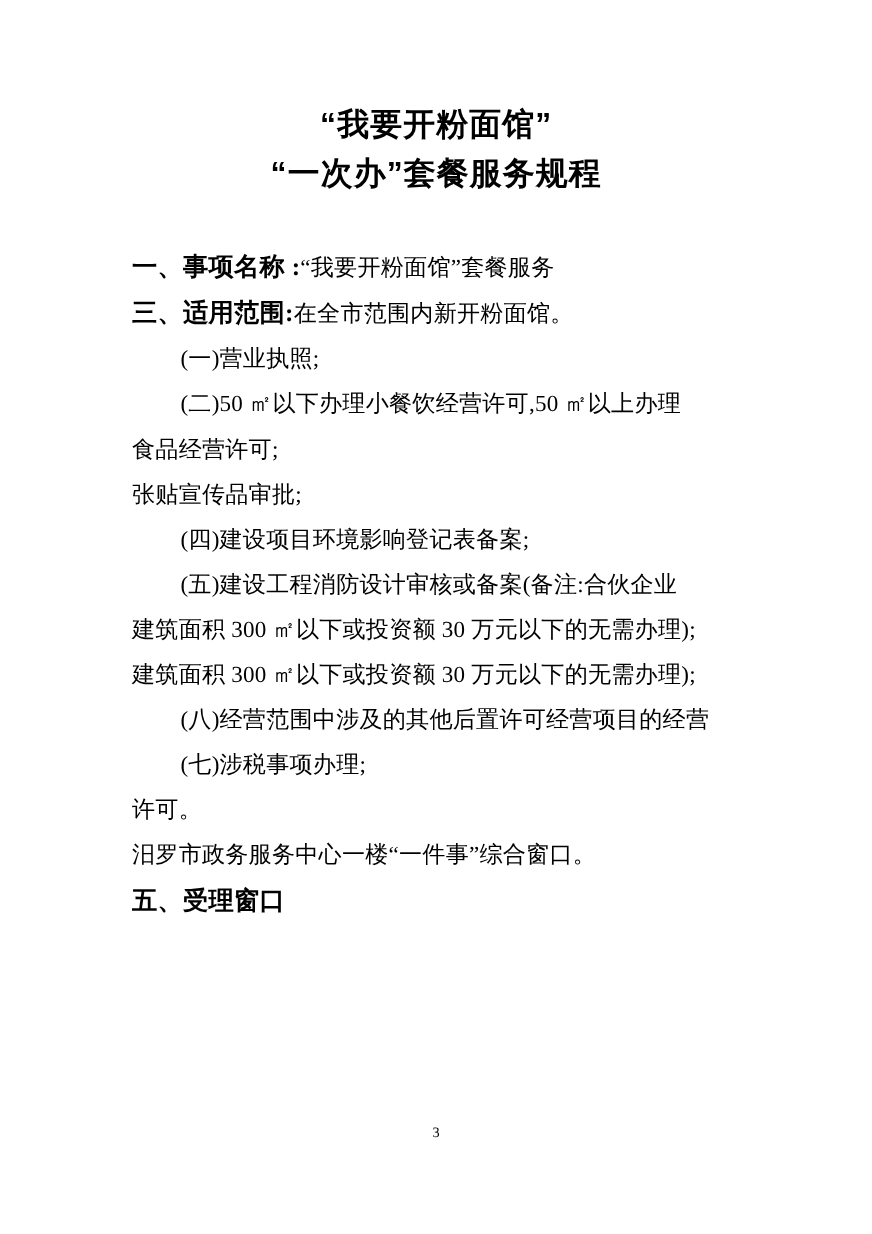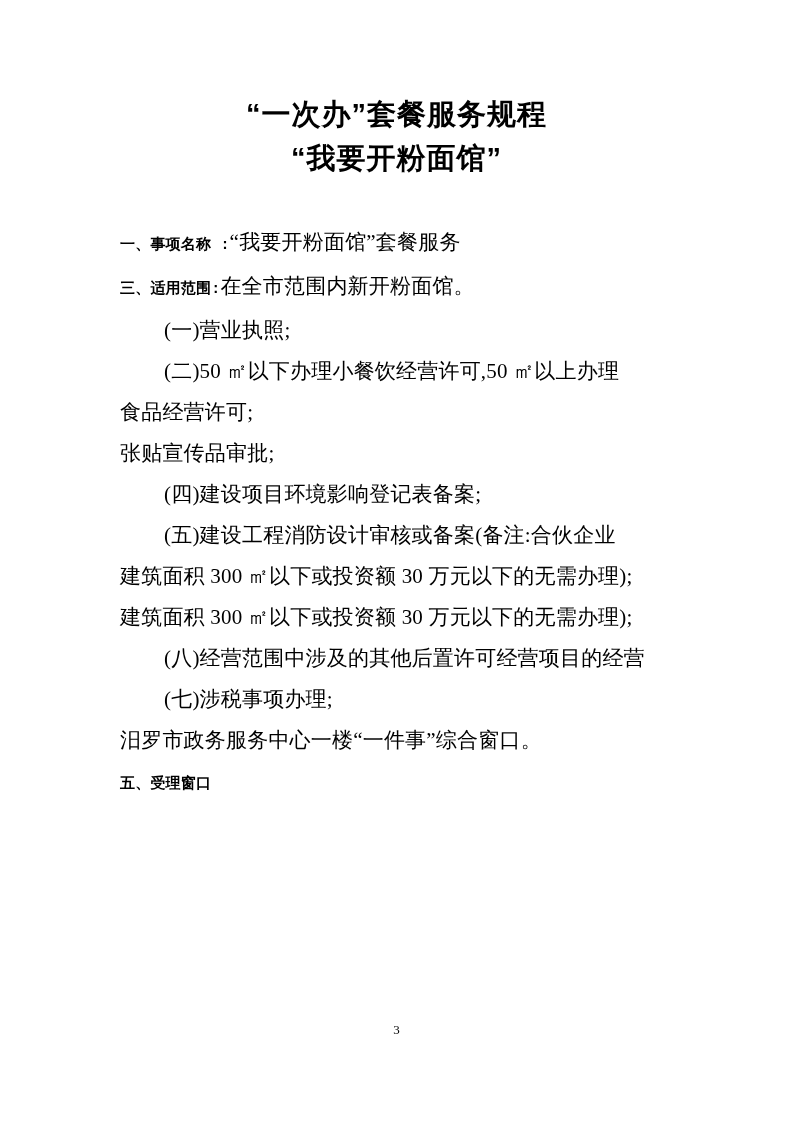--- a/index.html
+++ b/index.html
@@ -35,23 +35,23 @@
     width: 560px;
   }
   .line {
     font-family: "Liberation Serif", "DejaVu Serif", serif;
     font-size: 21px;
     line-height: 41px;
     white-space: nowrap;
     letter-spacing: 0.2px;
   }
   .line .hd {
-    font-family: Liberation Mono, monospace;
+    font-family: Liberation Serif, serif;
     font-weight: bold;
-    font-size: 15px;
+    font-size: 23px;
   }
   .indent {
     padding-left: 44px;
   }
   .page-number {
     position: absolute;
     top: 1021px;
     left: 0;
     width: 793px;
     text-align: center;
@@ -59,22 +59,22 @@
     font-size: 13px;
     line-height: 18px;
   }
 </style>
 </head>
 <body>
 
 <div class="page">
 
   <div class="title-block">
+    <div>“我要开粉面馆”</div>
     <div>“一次办”套餐服务规程</div>
-    <div>“我要开粉面馆”</div>
   </div>
 
   <div class="doc-body">
 
     <div class="line"><span class="hd">一、事项名称 :</span><span>“我要开粉面馆”套餐服务</span></div>
 
 
     <div class="line"><span class="hd">三、适用范围:</span><span>在全市范围内新开粉面馆。</span></div>
 
 
@@ -88,20 +88,21 @@
     <div class="line indent">(四)建设项目环境影响登记表备案;</div>
 
     <div class="line indent">(五)建设工程消防设计审核或备案(备注:合伙企业</div>
     <div class="line">建筑面积 300 ㎡以下或投资额 30 万元以下的无需办理);</div>
 
     <div class="line">建筑面积 300 ㎡以下或投资额 30 万元以下的无需办理);</div>
 
     <div class="line indent">(八)经营范围中涉及的其他后置许可经营项目的经营</div>
 
     <div class="line indent">(七)涉税事项办理;</div>
+    <div class="line">许可。</div>
 
     <div class="line">汨罗市政务服务中心一楼“一件事”综合窗口。</div>
 
     <div class="line"><span class="hd">五、受理窗口</span></div>
 
   </div>
 
   <div class="page-number">3</div>
 
 </div>

